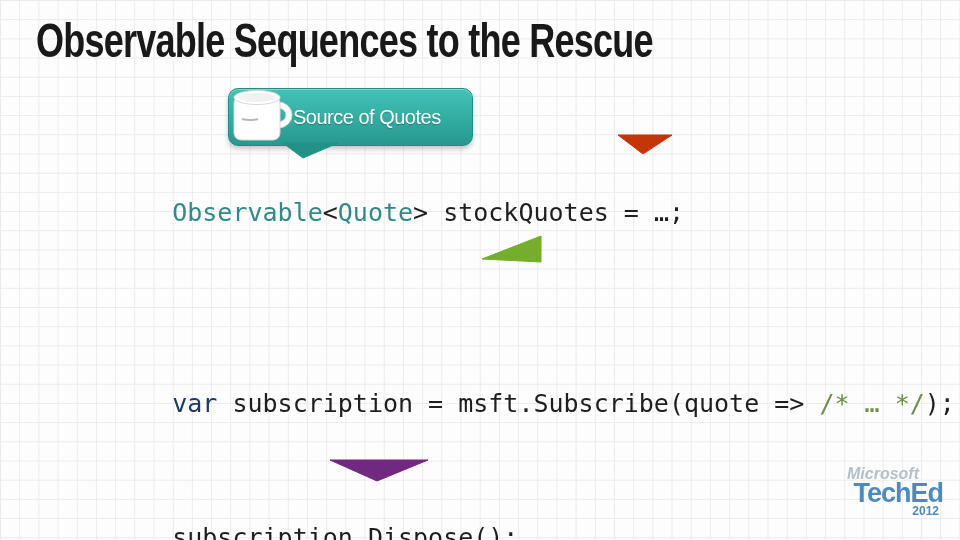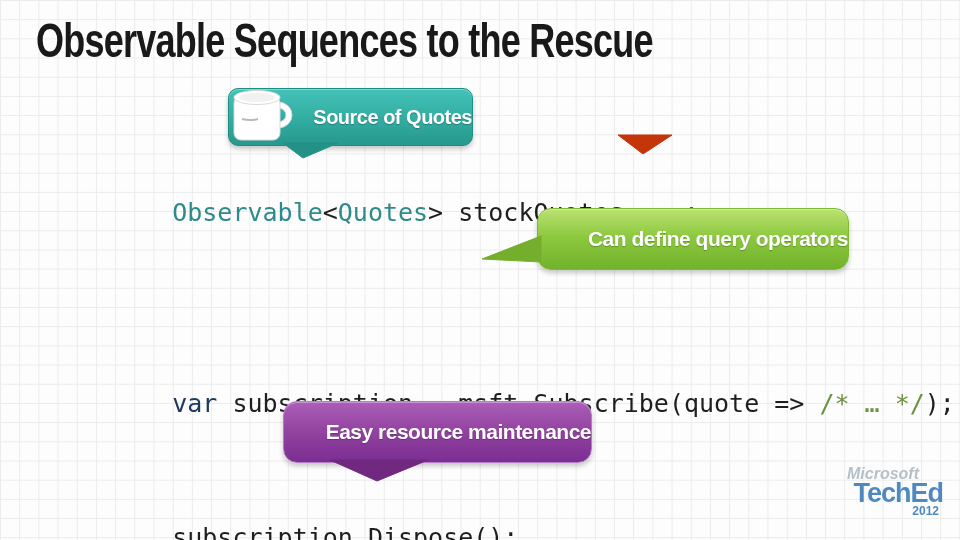--- a/index.html
+++ b/index.html
@@ -15,22 +15,22 @@
     font-family:"Liberation Sans", sans-serif;
   }
   .title{
     position:absolute;left:36px;top:13px;
     font-size:48px;font-weight:bold;color:#191919;
     letter-spacing:-1px;white-space:nowrap;
     transform:scaleX(0.75);transform-origin:left top;
   }
   .callout{
     position:absolute;
-    display:flex;align-items:center;justify-content:flex-end;
-    color:#fff;font-weight:bold;font-size:21px;letter-spacing:-0.5px;
+    display:flex;align-items:center;justify-content:flex-start;
+    color:#fff;font-weight:normal;font-size:21px;letter-spacing:-0.5px;
     text-shadow:0 1px 1px rgba(0,0,0,.25);
     box-shadow:0 3px 5px rgba(0,0,0,.22), inset 0 1px 0 rgba(255,255,255,.35);
     white-space:nowrap;
   }
   .callout-teal{
     left:228px;top:88px;width:245px;height:58px;border-radius:10px;
     background:linear-gradient(180deg,#45c2b8 0%,#34b0a5 45%,#27988d 100%);
     border:1px solid #1e8e84;
     padding-left:64px;font-size:20px;box-sizing:border-box;
   }
@@ -85,39 +85,33 @@
     <ellipse cx="28" cy="8.5" rx="23" ry="7" fill="#ffffff" stroke="#d9d9d9" stroke-width="1"></ellipse>
     <ellipse cx="28" cy="8.5" rx="18" ry="4.5" fill="#f1f1f1"></ellipse>
     <path d="M13,30 q8,2 16,0" stroke="#b9b9b9" stroke-width="2" fill="none"></path>
   </svg>
 
   <svg class="tail" style="left:610px;top:133px;" width="72" height="24">
     <polygon points="8,2 62,2 33,21" fill="#c43509" stroke="#c43509" stroke-linejoin="round"></polygon>
   </svg>
 
   <div class="code-line" style="left:112px;top:165px;">
-    <span class="tok-type">Observable</span><span>&lt;</span><span class="tok-type">Quotes</span><span>&gt; stockQuotes = …;</span>
+    <span class="tok-type">Observable</span><span>&lt;</span><span class="tok-type">Quote</span><span>&gt; stockQuotes = …;</span>
   </div>
 
 
-  <div class="callout callout-green">
-    <span>Can define query operators</span>
-  </div>
   <svg class="tail" style="left:479px;top:233px;" width="66" height="32">
     <polygon points="62,3 62,29 3,26" fill="#74ae2c" stroke="#74ae2c" stroke-linejoin="round"></polygon>
   </svg>
 
 
   <div class="code-line" style="left:112px;top:356px;">
     <span class="tok-kw">var</span><span> subscription = msft.Subscribe(quote =&gt; </span><span class="tok-com">/* … */</span><span>);</span>
   </div>
 
-  <div class="callout callout-purple">
-    <span>Easy resource maintenance</span>
-  </div>
   <svg class="tail" style="left:325px;top:457px;" width="110" height="28">
     <polygon points="5,3 103,3 52,24" fill="#70297f" stroke="#70297f" stroke-linejoin="round"></polygon>
   </svg>
 
   <div class="code-line" style="left:112px;top:490px;">
     <span>subscription.Dispose();</span>
   </div>
 
   <div class="logo">
     <span class="logo-brand">Microsoft</span>

